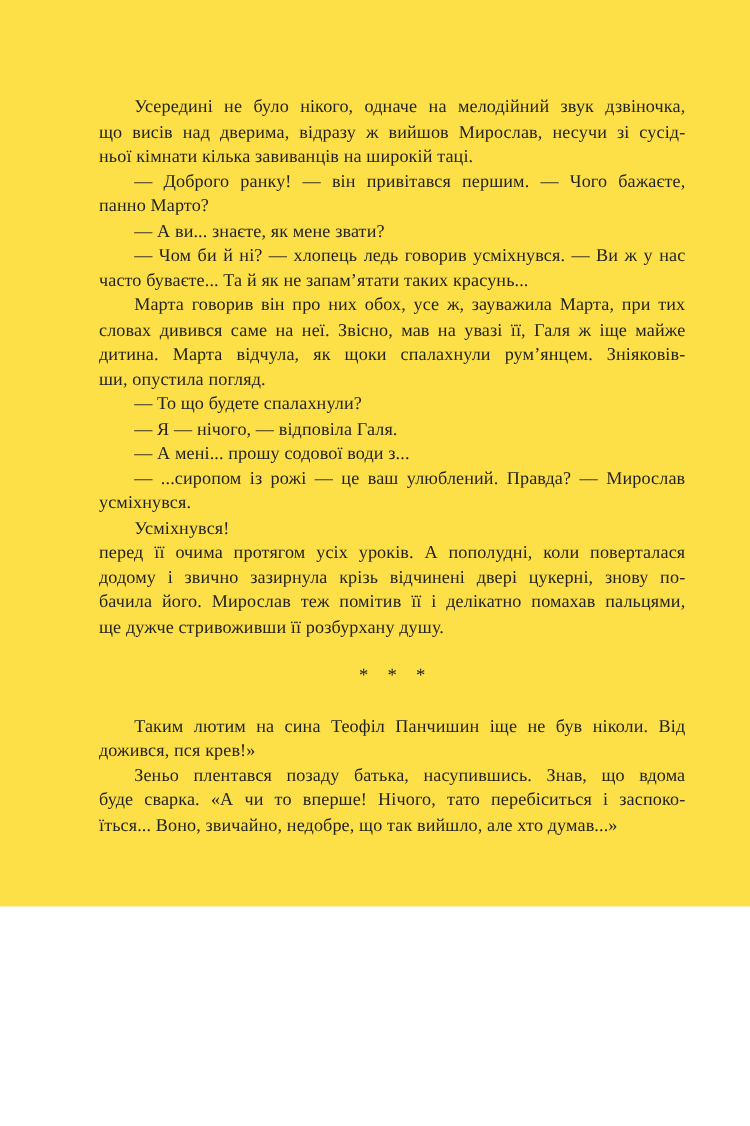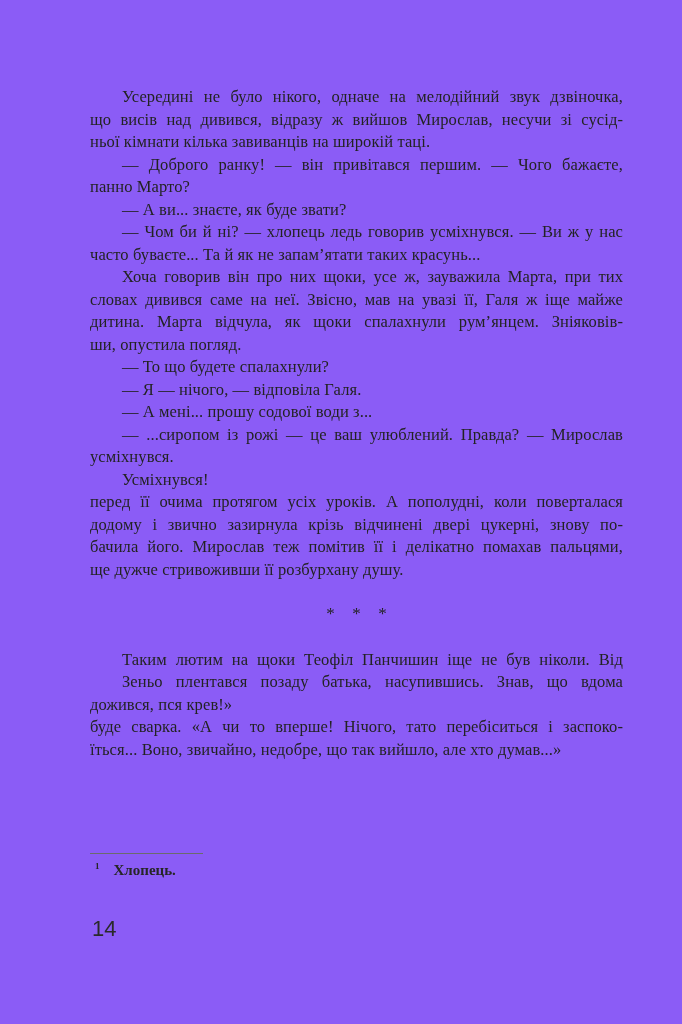--- a/index.html
+++ b/index.html
@@ -3,22 +3,22 @@
 <meta charset="utf-8">
 <style>
   html, body { margin: 0; padding: 0; }
   body {
     background: #ffffff;
     font-family: "Liberation Serif", serif;
   }
   .page {
     position: relative;
     width: 682px;
-    height: 1024px;
-    background: #8b5cf6;
+    height: 824px;
+    background: #fde047;
     overflow: hidden;
   }
   .text-block {
     position: absolute;
     left: 90px;
     top: 86px;
     width: 533px;
     color: #232323;
     font-size: 16.5px;
     letter-spacing: 0.1px;
@@ -93,49 +93,49 @@
   }
 </style>
 </head>
 <body style="background: rgb(255, 255, 255);">
 
 <div class="page">
 
   <main class="text-block" style="color: rgb(35, 35, 35);">
     <section>
         <div class="line indent j">Усередині не було нікого, одначе на мелодійний звук дзвіночка,</div>
-        <div class="line j">що висів над дивився, відразу ж вийшов Мирослав, несучи зі сусід-</div>
+        <div class="line j">що висів над дверима, відразу ж вийшов Мирослав, несучи зі сусід-</div>
         <div class="line">ньої кімнати кілька завиванців на широкій таці.</div>
         <div class="line indent j">— Доброго ранку! — він привітався першим. — Чого бажаєте,</div>
         <div class="line">панно Марто?</div>
-        <div class="line indent">— А ви... знаєте, як буде звати?</div>
+        <div class="line indent">— А ви... знаєте, як мене звати?</div>
         <div class="line indent j">— Чом би й ні? — хлопець ледь говорив усміхнувся. — Ви ж у нас</div>
         <div class="line">часто буваєте... Та й як не запам’ятати таких красунь...</div>
-        <div class="line indent j">Хоча говорив він про них щоки, усе ж, зауважила Марта, при тих</div>
+        <div class="line indent j">Марта говорив він про них обох, усе ж, зауважила Марта, при тих</div>
         <div class="line j">словах дивився саме на неї. Звісно, мав на увазі її, Галя ж іще майже</div>
         <div class="line j">дитина. Марта відчула, як щоки спалахнули рум’янцем. Зніяковів-</div>
         <div class="line">ши, опустила погляд.</div>
         <div class="line indent">— То що будете спалахнули?</div>
         <div class="line indent">— Я — нічого, — відповіла Галя.</div>
         <div class="line indent">— А мені... прошу содової води з...</div>
         <div class="line indent j">— ...сиропом із рожі — це ваш улюблений. Правда? — Мирослав</div>
         <div class="line">усміхнувся.</div>
         <div class="line indent">Усміхнувся!</div>
         <div class="line j">перед її очима протягом усіх уроків. А пополудні, коли поверталася</div>
         <div class="line j">додому і звично зазирнула крізь відчинені двері цукерні, знову по-</div>
         <div class="line j">бачила його. Мирослав теж помітив її і делікатно помахав пальцями,</div>
         <div class="line">ще дужче стривоживши її розбурхану душу.</div>
       </section>
     <div class="separator">
       <div class="stars">* * *</div>
     </div>
     <section>
-        <div class="line indent j">Таким лютим на щоки Теофіл Панчишин іще не був ніколи. Від</div>
+        <div class="line indent j">Таким лютим на сина Теофіл Панчишин іще не був ніколи. Від</div>
+        <div class="line">дожився, пся крев!»</div>
         <div class="line indent j">Зеньо плентався позаду батька, насупившись. Знав, що вдома</div>
-        <div class="line">дожився, пся крев!»</div>
         <div class="line j">буде сварка. «А чи то вперше! Нічого, тато перебіситься і заспоко-</div>
         <div class="line">їться... Воно, звичайно, недобре, що так вийшло, але хто думав...»</div>
       </section>
   </main>
 
   <div class="footnote-area">
     <div class="footnote-rule"></div>
     <div class="footnote-line">
       <sup>1</sup><span class="fn-text">Хлопець.</span>
     </div>

